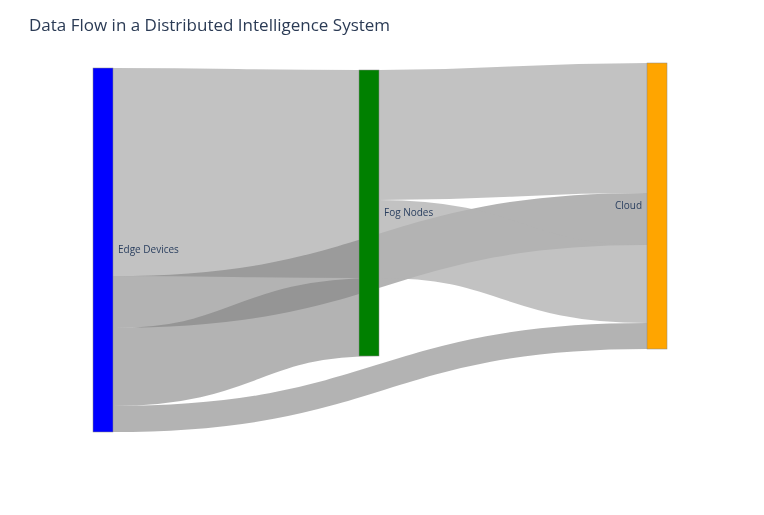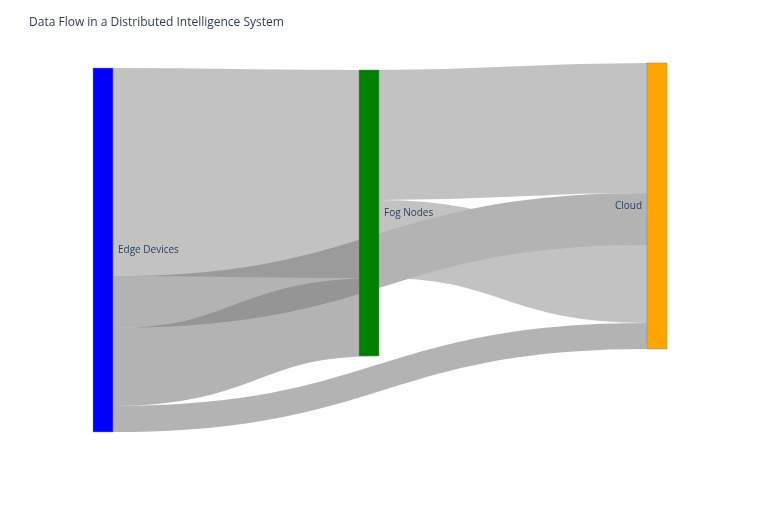--- a/index.html
+++ b/index.html
@@ -1,16 +1,16 @@
 <!DOCTYPE html>
 <html><head>
 <meta charset="utf-8">
 <style>
   html,body{margin:0;padding:0;width:764px;height:515px;background:#fff;font-family:"Open Sans",Arial,Helvetica,sans-serif;}
-  .title{position:absolute;left:29px;top:13px;font-size:12px;color:#2b3b55;font-weight:500;}
+  .title{position:absolute;left:29px;top:13px;font-size:17px;color:#2b3b55;font-weight:500;}
   svg{position:absolute;left:0;top:0;}
   .node-rect{stroke:#888;stroke-width:0.5;}
   .node-label{font-size:10px;fill:#2a3f5f;dominant-baseline:middle;}
   .link{fill:none;}
 </style>
 </head>
 <body>
 
 <div class="title">Data Flow in a Distributed Intelligence System</div>
 

